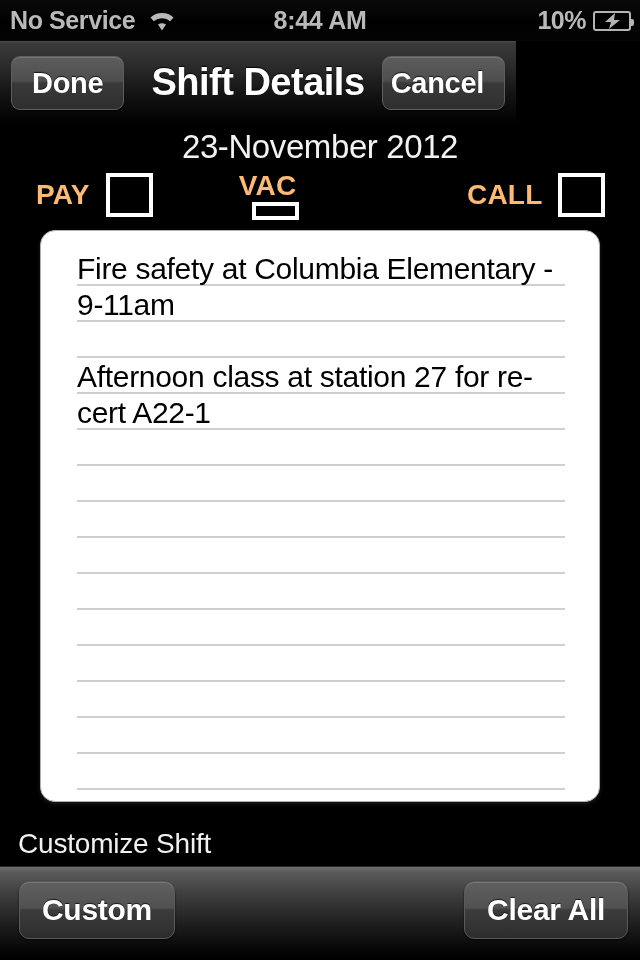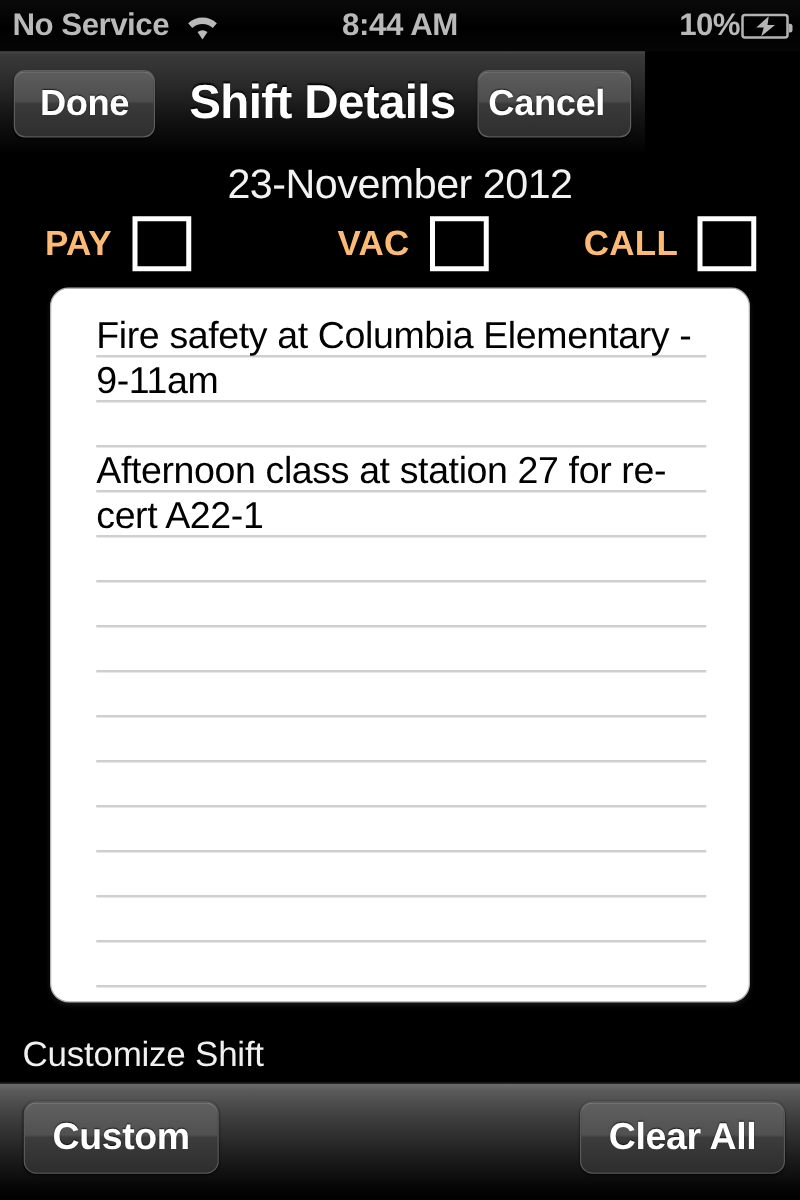--- a/index.html
+++ b/index.html
@@ -14,33 +14,33 @@
     width:640px; height:960px;
     background:#000;
   }
 
   
   .statusbar {
     position:absolute; left:0; top:0; width:640px; height:41px;
     background:linear-gradient(to bottom, #0a0a0a 0%, #000 55%, #050505 100%);
     display:flex; align-items:center;
   }
-  .sb-left { display:flex; align-items:flex-end; padding-left:10px; gap:12px; }
+  .sb-left { display:flex; align-items:center; padding-left:10px; gap:12px; }
   .sb-carrier {
     color:#b9b9b9; font-size:25px; font-weight:bold; letter-spacing:-0.4px;
     line-height:1;
   }
   .wifi-icon { display:block; width:30px; height:22px; }
   .sb-center {
     position:absolute; left:0; right:0; text-align:center;
     color:#b9b9b9; font-size:25px; font-weight:bold; letter-spacing:-0.3px;
   }
   .sb-right {
     position:absolute; right:9px; top:0; height:41px;
-    display:flex; align-items:center; gap:1px;
+    display:flex; align-items:center; gap:7px;
   }
   .sb-batt-pct {
     color:#b9b9b9; font-size:25px; font-weight:bold; letter-spacing:-0.5px;
   }
   .batt {
     position:relative; width:38px; height:20px;
     border:2px solid #b4b4b4; border-radius:3px;
   }
   .batt:after {
     content:""; position:absolute; right:-5px; top:6px;
@@ -91,21 +91,21 @@
   .flag-label {
     color:#fdba74; font-size:28px; font-weight:bold; letter-spacing:0.2px;
   }
   .flag-box {
     margin-left:16px;
     width:47px; height:44px;
     border:4px solid #ffffff;
     background:#000;
   }
   #flag-pay  { left:36px; }
-  #flag-vac  { left:270px; }
+  #flag-vac  { left:236px;flex-direction:column; }
   #flag-call { left:467px; }
 
   
   .notes-card {
     position:absolute; left:40px; top:230px;
     width:560px; height:572px;
     background:#fff;
     border:1px solid #b0b0b0;
     border-radius:15px;
     box-shadow:0 2px 4px rgba(255,255,255,0.10);

